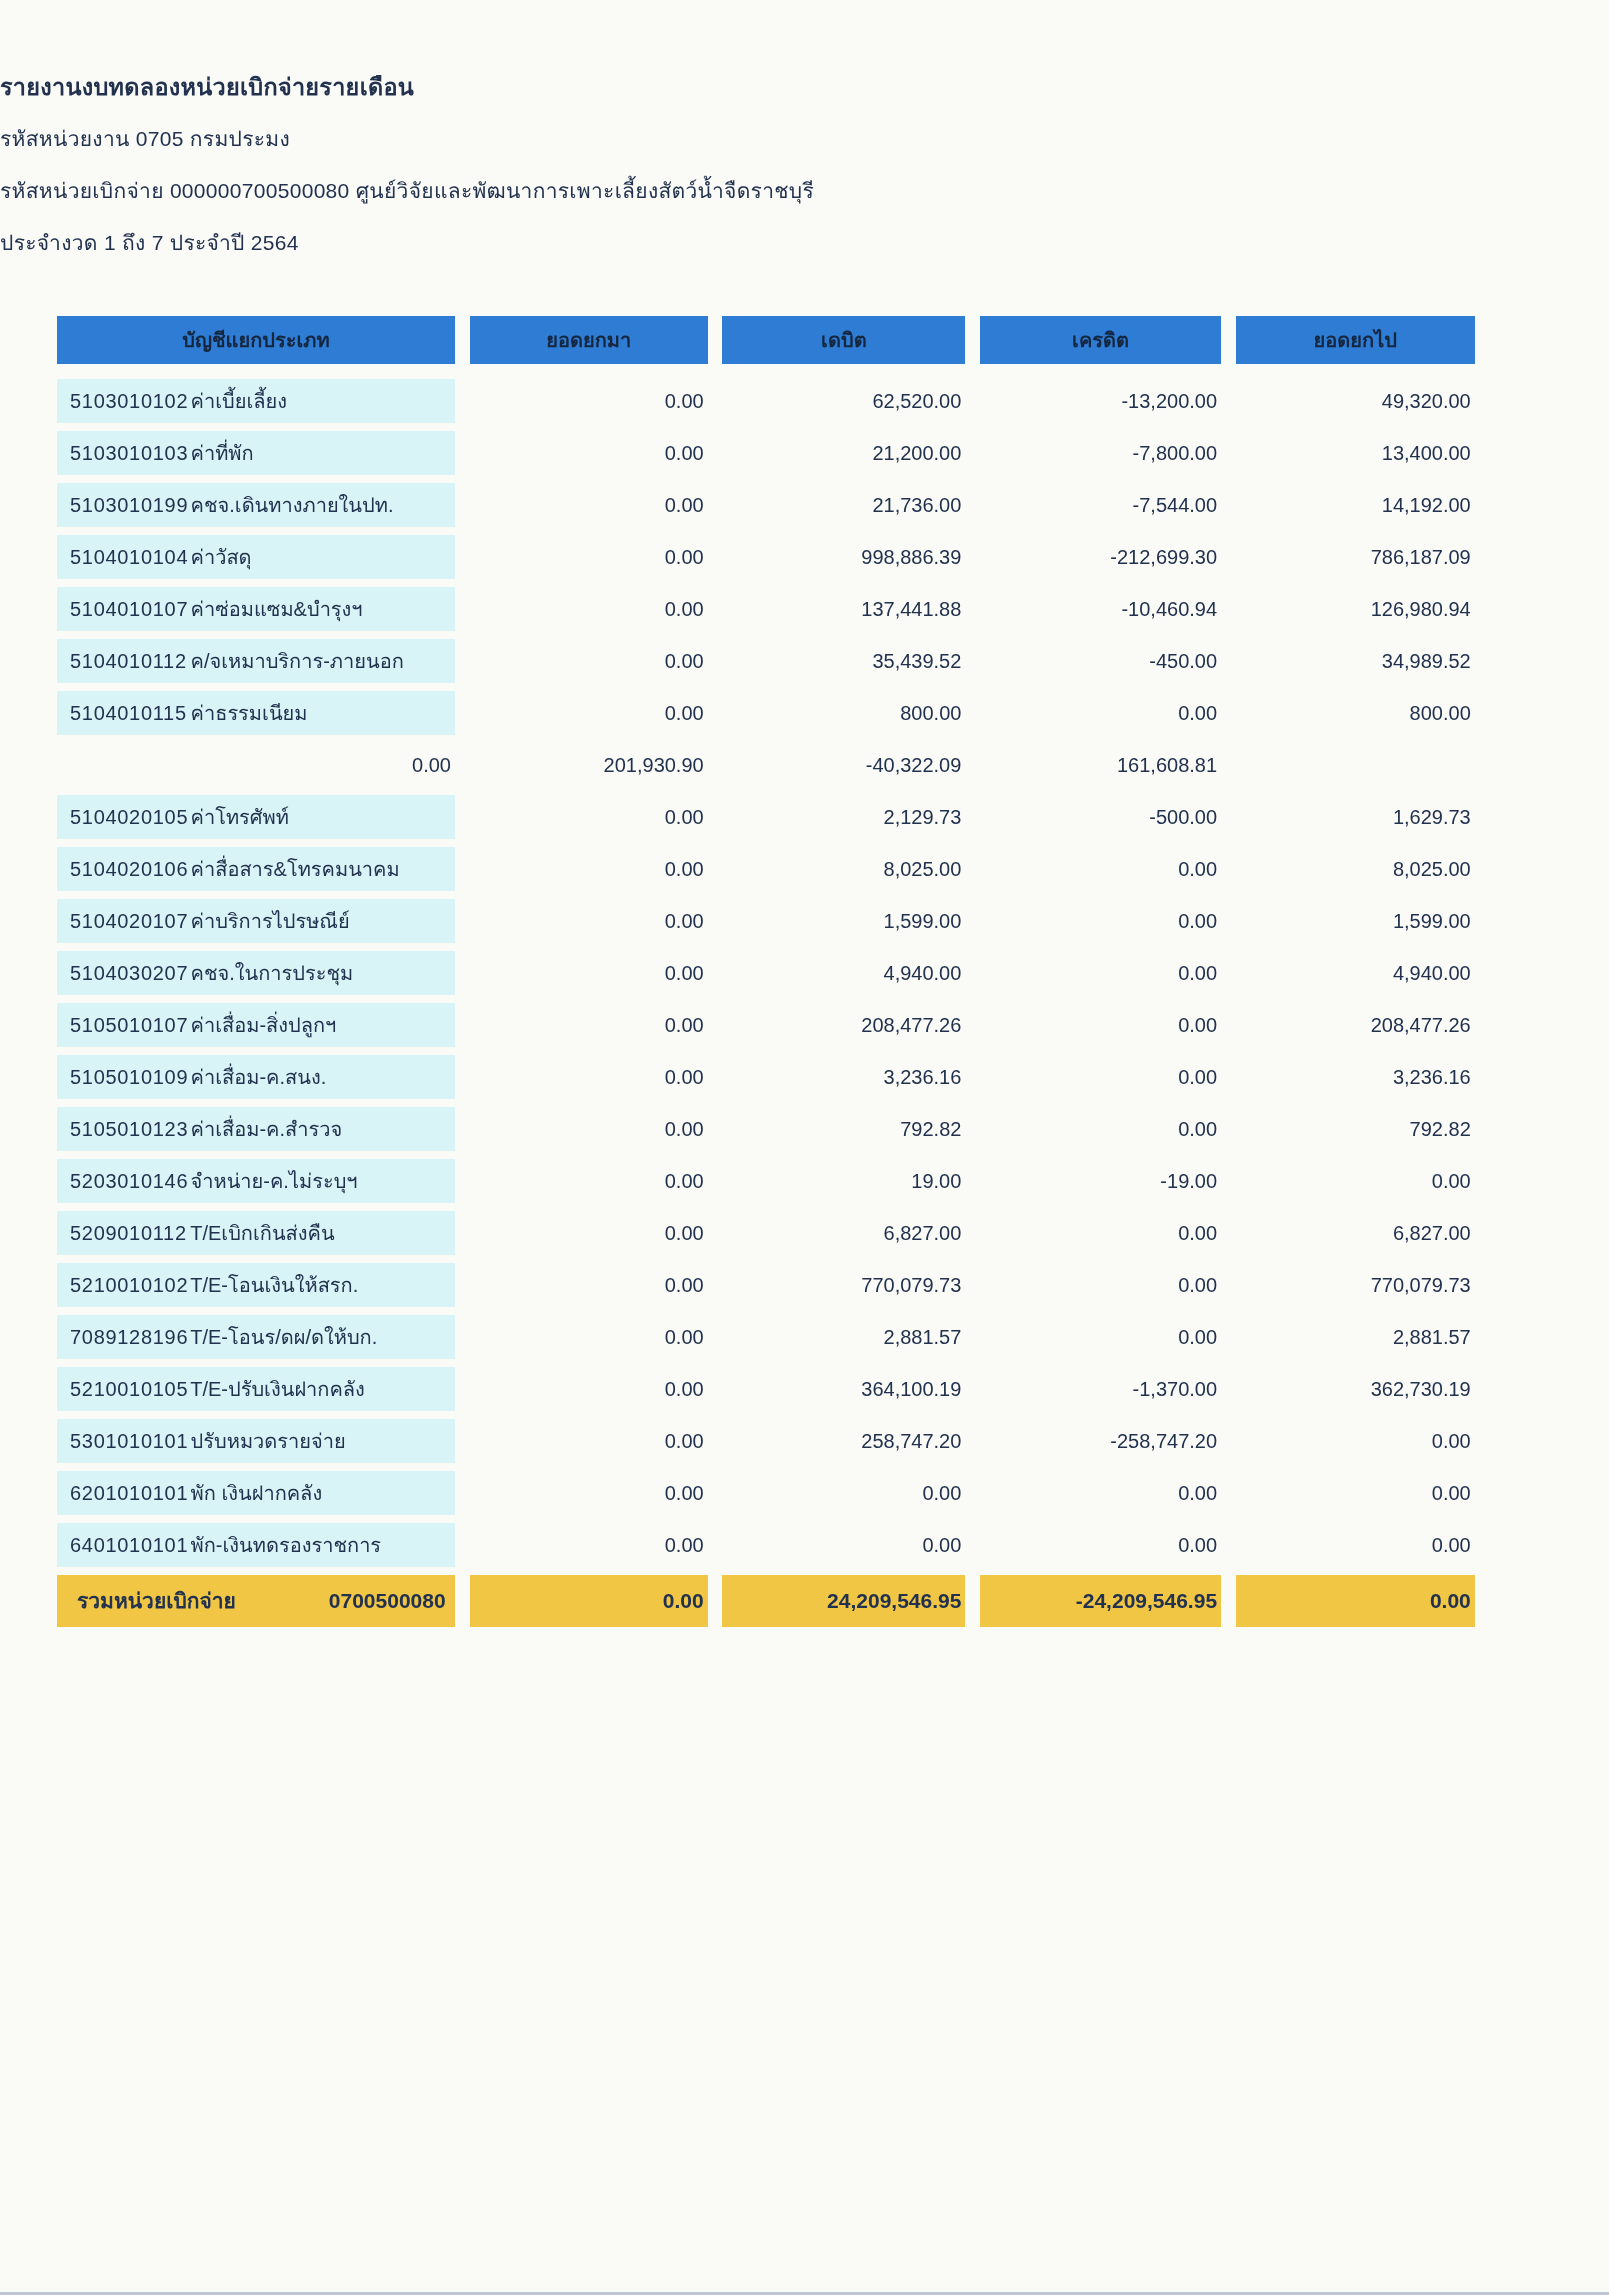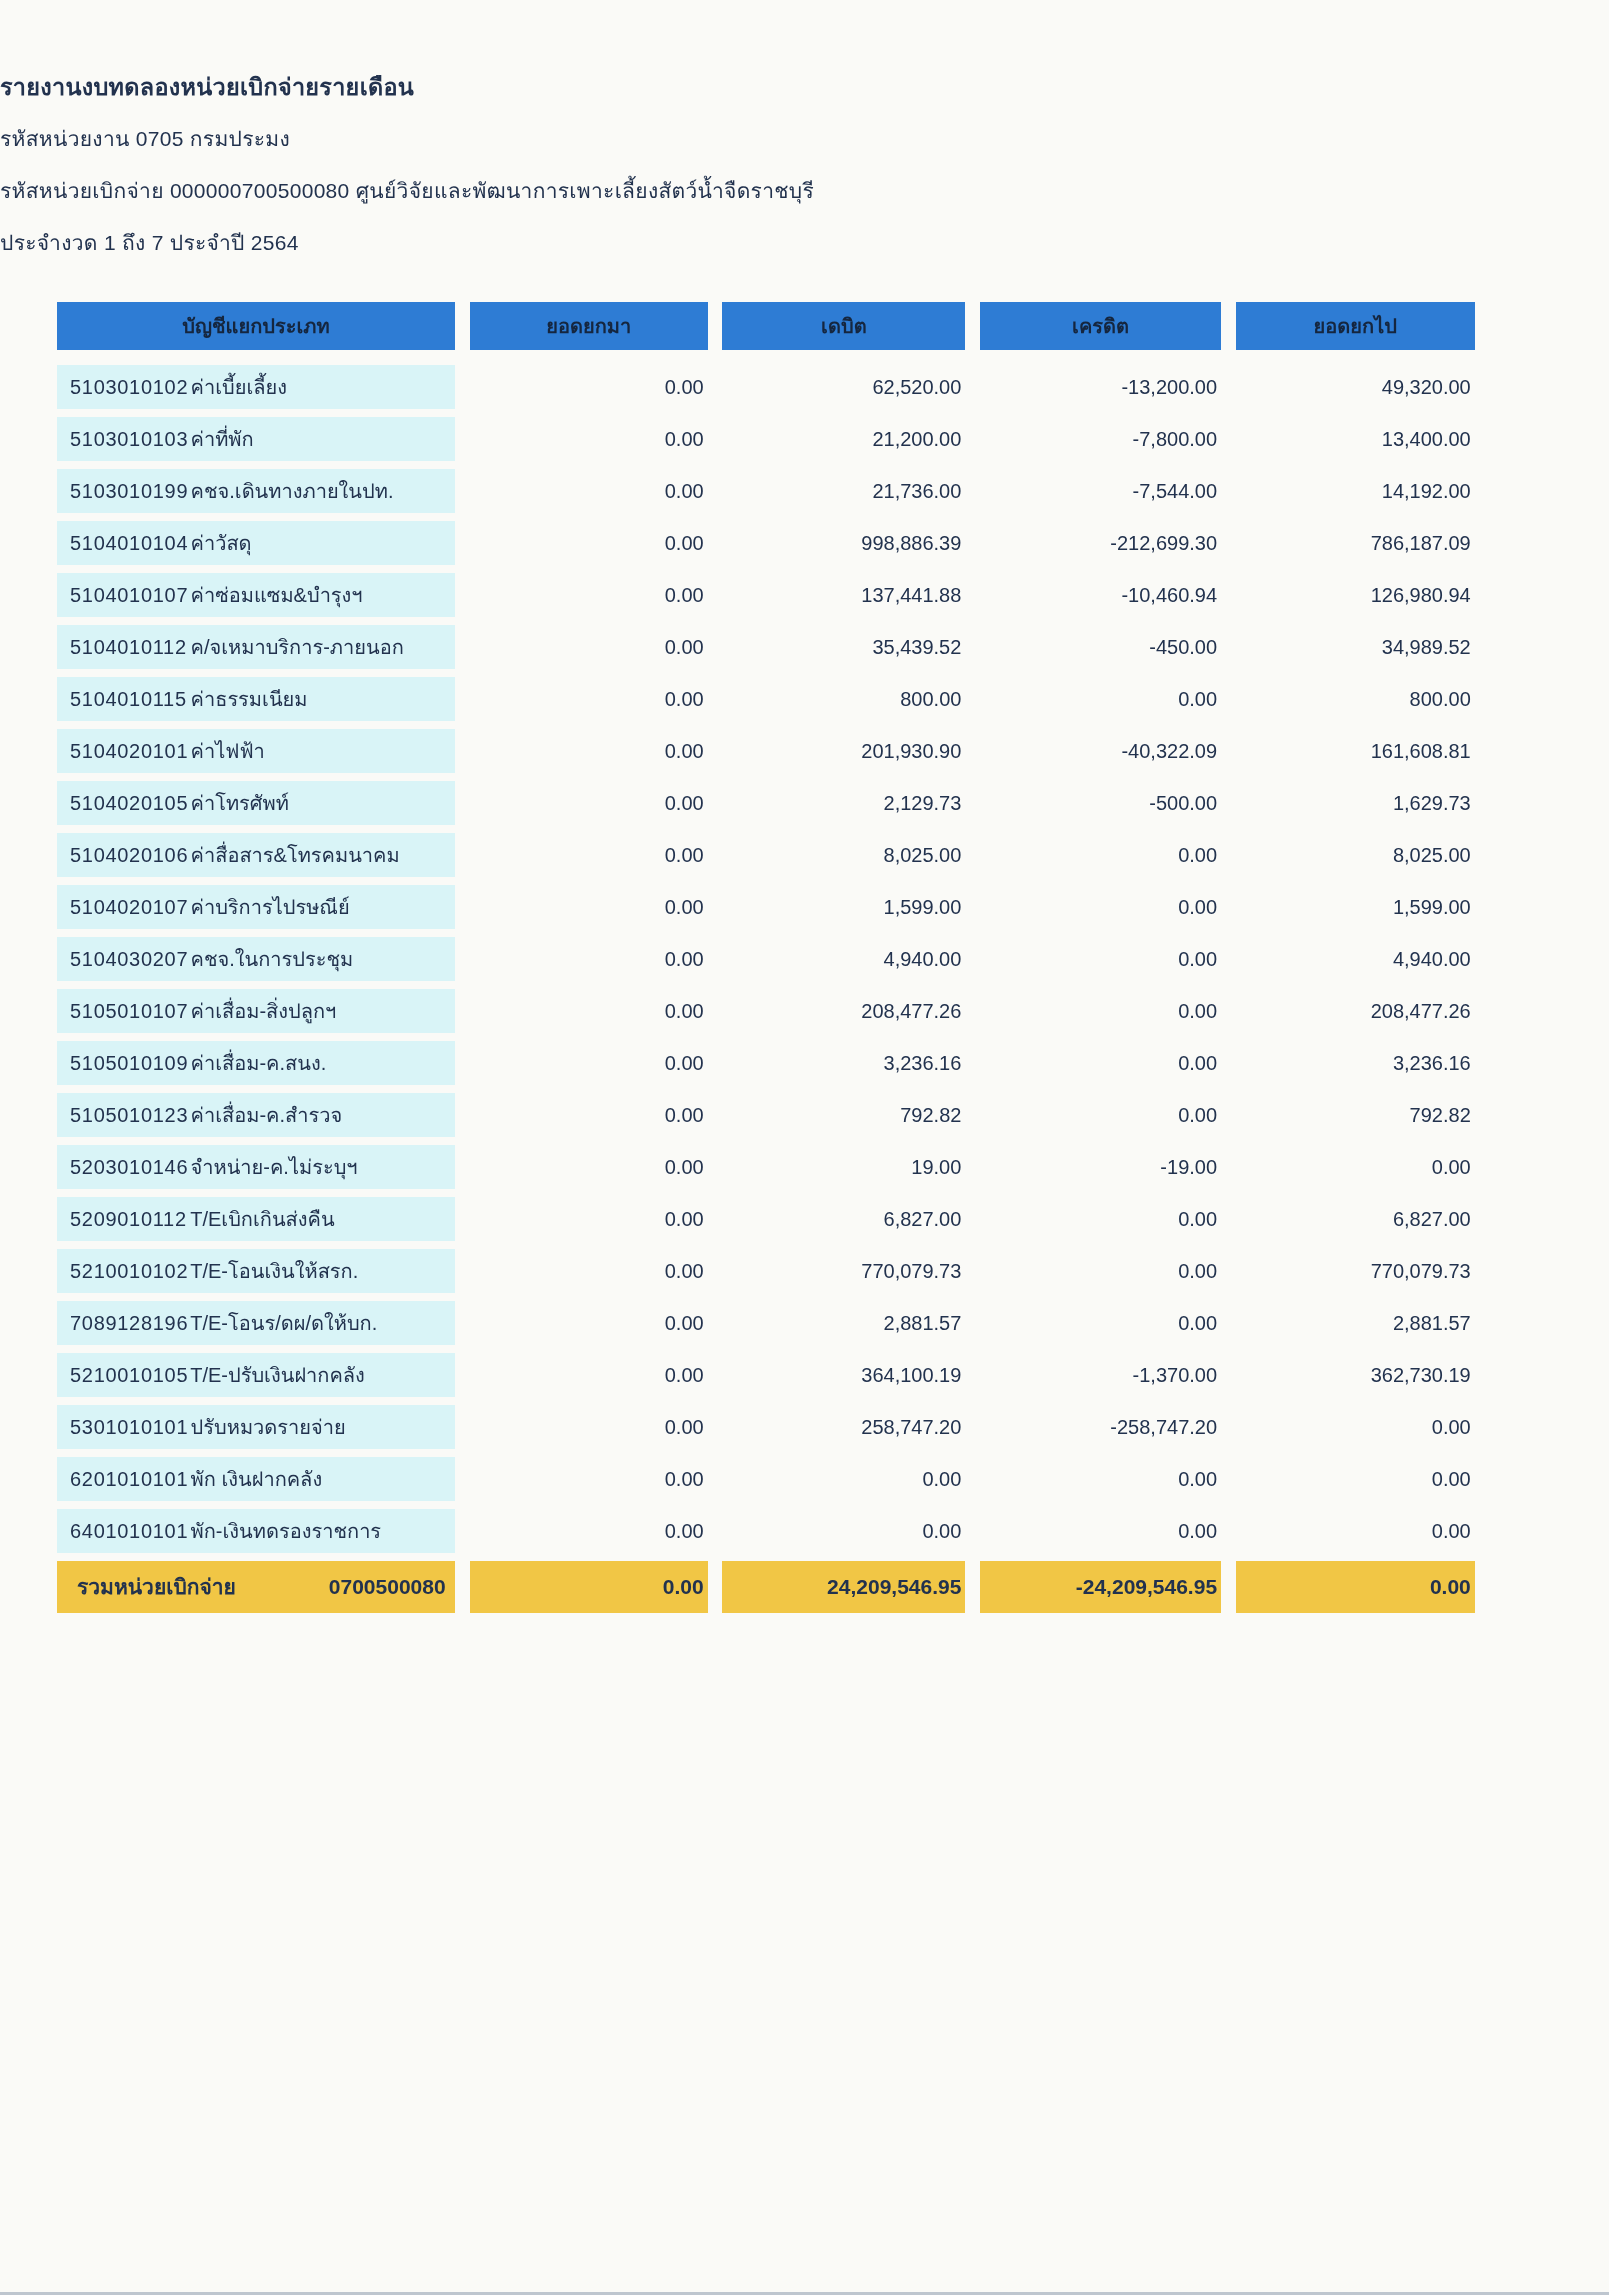--- a/index.html
+++ b/index.html
@@ -33,21 +33,21 @@
     letter-spacing: 0.3px;
   }
   .title-line.main {
     font-size: 23.4px;
     font-weight: 700;
   }
   
   .tbl {
     position: absolute;
     left: 57px;
-    top: 302px;
+    top: 316px;
     width: 1418px;
   }
   .grid-row {
     display: grid;
     grid-template-columns: 398px 238px 243px 241px 239px;
     column-gap: 14.7px;
   }
   .hdr {
     margin-bottom: 14.7px;
   }
@@ -210,24 +210,20 @@
       <span class="code">5104010115</span>
       <span class="aname">ค่าธรรมเนียม</span>
     </div>
     <div class="num">0.00</div>
     <div class="num">800.00</div>
     <div class="num">0.00</div>
     <div class="num">800.00</div>
   </div>
 
   <div class="grid-row data-row">
-    <div class="acct">
-      <span class="code">5104020101</span>
-      <span class="aname">ค่าไฟฟ้า</span>
-    </div>
     <div class="num">0.00</div>
     <div class="num">201,930.90</div>
     <div class="num">-40,322.09</div>
     <div class="num">161,608.81</div>
   </div>
 
   <div class="grid-row data-row">
     <div class="acct">
       <span class="code">5104020105</span>
       <span class="aname">ค่าโทรศัพท์</span>

